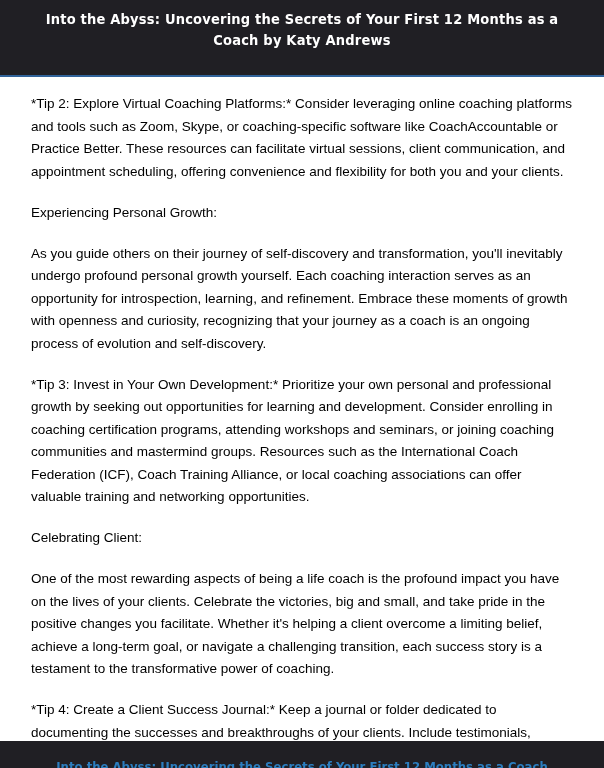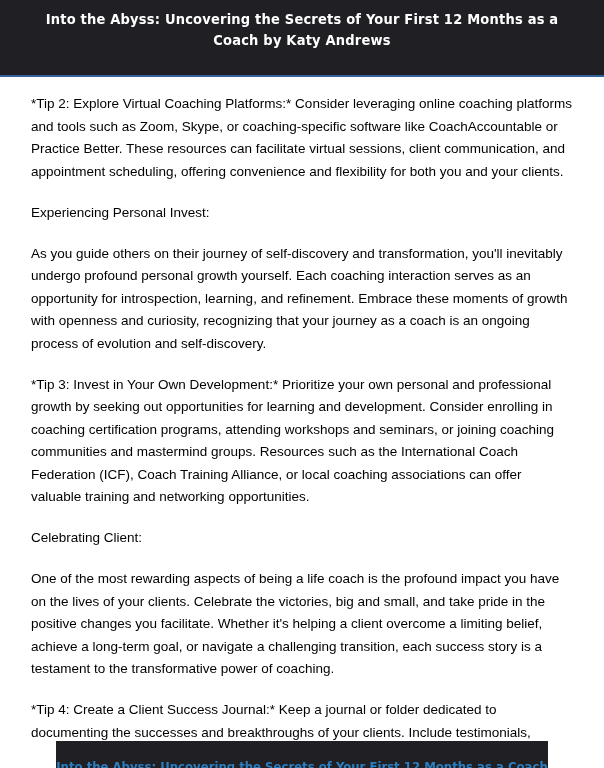--- a/index.html
+++ b/index.html
@@ -7,21 +7,20 @@
     padding: 0;
     background: #ffffff;
   }
   .page {
     width: 604px;
     height: 768px;
     overflow: hidden;
     display: flex;
     flex-direction: column;
     background: #ffffff;
-    align-items: center;
   }
   .book-header {
     flex: none;
     box-sizing: border-box;
     height: 77px;
     background: #201f24;
     border-bottom: 2px solid #31639a;
     text-align: center;
     padding: 9px 30px 0;
   }
@@ -74,21 +73,21 @@
 <body>
 
 <div class="page">
 
   <div class="book-header">
     <h1 class="book-title">Into the Abyss: Uncovering the Secrets of Your First 12 Months as a Coach by Katy Andrews</h1>
   </div>
 
   <div class="page-content">
       <p class="para">*Tip 2: Explore Virtual Coaching Platforms:* Consider leveraging online coaching platforms and tools such as Zoom, Skype, or coaching-specific software like CoachAccountable or Practice Better. These resources can facilitate virtual sessions, client communication, and appointment scheduling, offering convenience and flexibility for both you and your clients.</p>
-      <p class="para">Experiencing Personal Invest:</p>
+      <p class="para">Experiencing Personal Growth:</p>
       <p class="para">As you guide others on their journey of self-discovery and transformation, you'll inevitably undergo profound personal growth yourself. Each coaching interaction serves as an opportunity for introspection, learning, and refinement. Embrace these moments of growth with openness and curiosity, recognizing that your journey as a coach is an ongoing process of evolution and self-discovery.</p>
       <p class="para">*Tip 3: Invest in Your Own Development:* Prioritize your own personal and professional growth by seeking out opportunities for learning and development. Consider enrolling in coaching certification programs, attending workshops and seminars, or joining coaching communities and mastermind groups. Resources such as the International Coach Federation (ICF), Coach Training Alliance, or local coaching associations can offer valuable training and networking opportunities.</p>
       <p class="para">Celebrating Client:</p>
       <p class="para">One of the most rewarding aspects of being a life coach is the profound impact you have on the lives of your clients. Celebrate the victories, big and small, and take pride in the positive changes you facilitate. Whether it's helping a client overcome a limiting belief, achieve a long-term goal, or navigate a challenging transition, each success story is a testament to the transformative power of coaching.</p>
       <p class="para">*Tip 4: Create a Client Success Journal:* Keep a journal or folder dedicated to documenting the successes and breakthroughs of your clients. Include testimonials, gratitude notes, or progress reports to remind yourself of the meaningful impact you're making. This resource can serve as a source of inspiration and motivation during challenging times.</p>
     </div>
 
   <div class="book-footer">
     <a class="footer-link">Into the Abyss: Uncovering the Secrets of Your First 12 Months as a Coach</a>
   </div>

